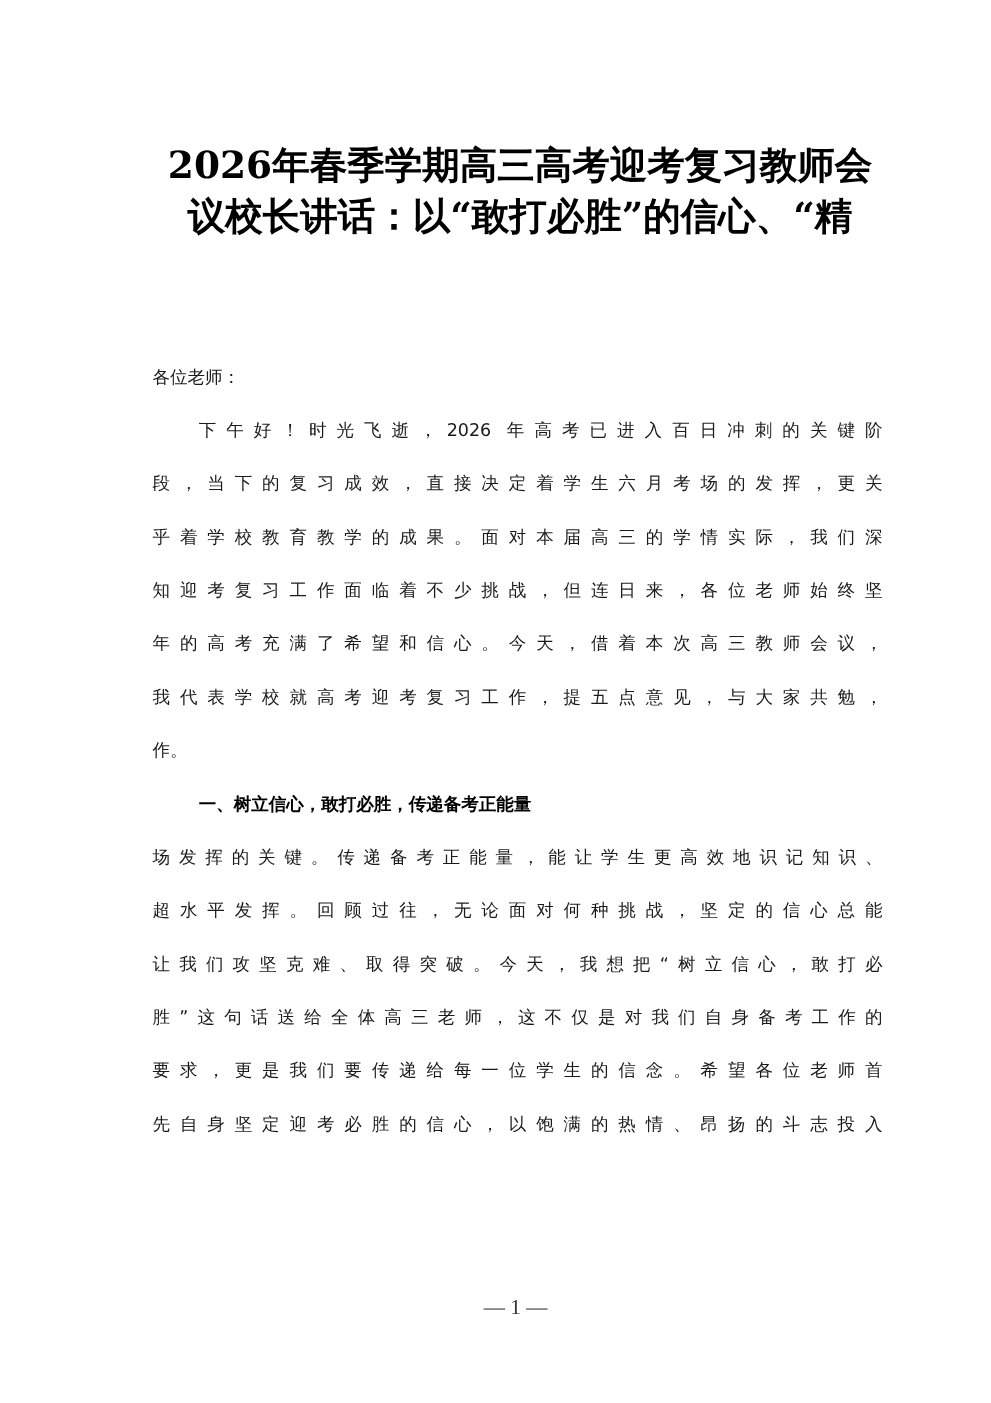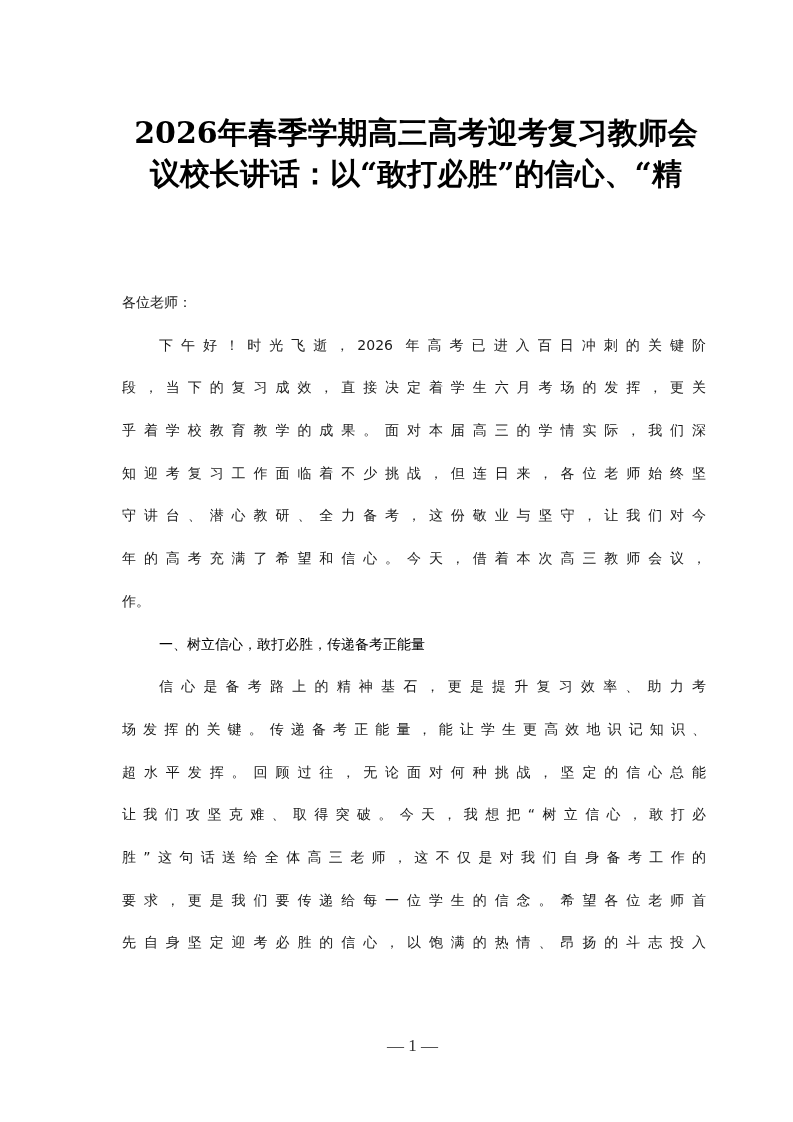--- a/index.html
+++ b/index.html
@@ -13,21 +13,21 @@
   }
   .title div { white-space: nowrap; }
   .body-text {
     position: absolute; left: 106px; top: 281px; width: 584px;
     font-family: "DejaVu Sans", "Liberation Sans", sans-serif;
     font-size: 14px; line-height: 42.7px; color: #1a1a1a;
   }
   .line { white-space: nowrap; text-align: justify; text-align-last: justify; height: 42.7px; }
   .line.last { text-align-last: left; }
   .line.indent { padding-left: 37px; }
-  .heading { font-weight: normal; padding-left: 37px; text-align-last: left; color: #000; }
+  .heading { font-weight: bold; padding-left: 37px; text-align-last: left; color: #000; }
   .footer {
     position: absolute; left: 0; top: 1036px; width: 793px; text-align: center;
     font-family: "Liberation Serif", "DejaVu Serif", serif; font-size: 17px; color: #333;
   }
 </style>
 </head>
 <body>
 
 <div class="page">
 
@@ -37,29 +37,28 @@
   </div>
 
   <div class="body-text">
     <div class="line last">各位老师：</div>
 
     <div>
       <div class="line indent">下午好！时光飞逝，2026 年高考已进入百日冲刺的关键阶</div>
       <div class="line">段，当下的复习成效，直接决定着学生六月考场的发挥，更关</div>
       <div class="line">乎着学校教育教学的成果。面对本届高三的学情实际，我们深</div>
       <div class="line">知迎考复习工作面临着不少挑战，但连日来，各位老师始终坚</div>
-      <div class="line">守讲台、潜心教研、全力备考，这份敬业与坚守，让我们对今</div>
       <div class="line">年的高考充满了希望和信心。今天，借着本次高三教师会议，</div>
+      <div class="line">我代表学校就高考迎考复习工作，提五点意见，与大家共勉，</div>
       <div class="line last">作。</div>
     </div>
 
     <div class="line heading">一、树立信心，敢打必胜，传递备考正能量</div>
 
     <div>
-      <div class="line indent">信心是备考路上的精神基石，更是提升复习效率、助力考</div>
       <div class="line">场发挥的关键。传递备考正能量，能让学生更高效地识记知识、</div>
       <div class="line">超水平发挥。回顾过往，无论面对何种挑战，坚定的信心总能</div>
       <div class="line">让我们攻坚克难、取得突破。今天，我想把“树立信心，敢打必</div>
       <div class="line">胜”这句话送给全体高三老师，这不仅是对我们自身备考工作的</div>
       <div class="line">要求，更是我们要传递给每一位学生的信念。希望各位老师首</div>
       <div class="line">先自身坚定迎考必胜的信心，以饱满的热情、昂扬的斗志投入</div>
     </div>
   </div>
 
   <div class="footer">— 1 —</div>

